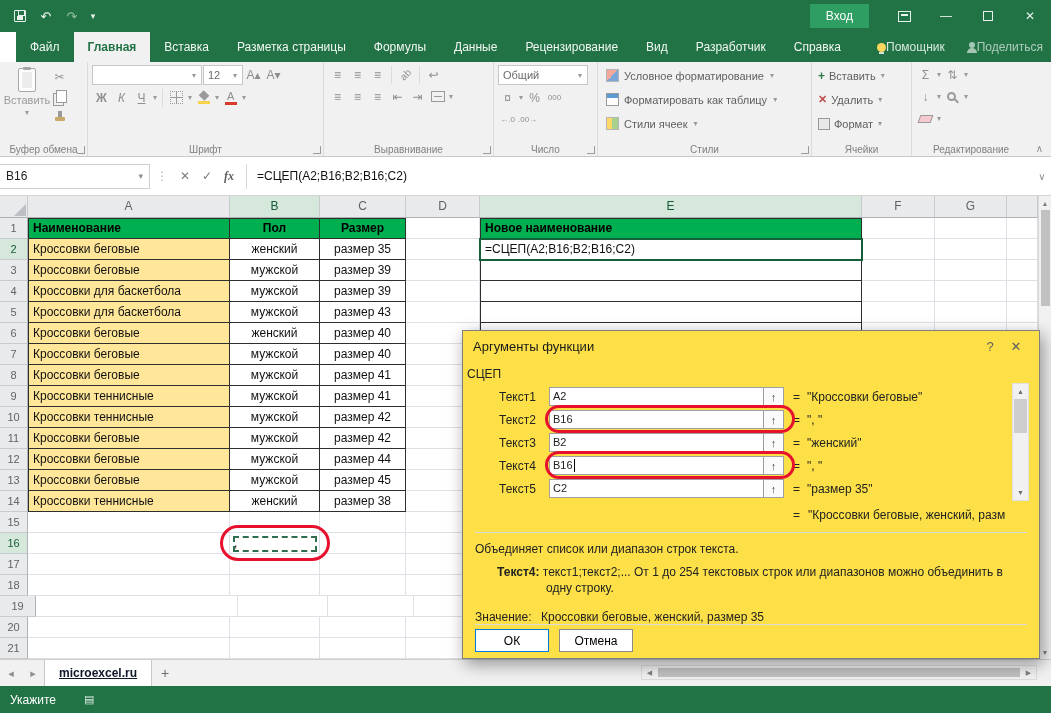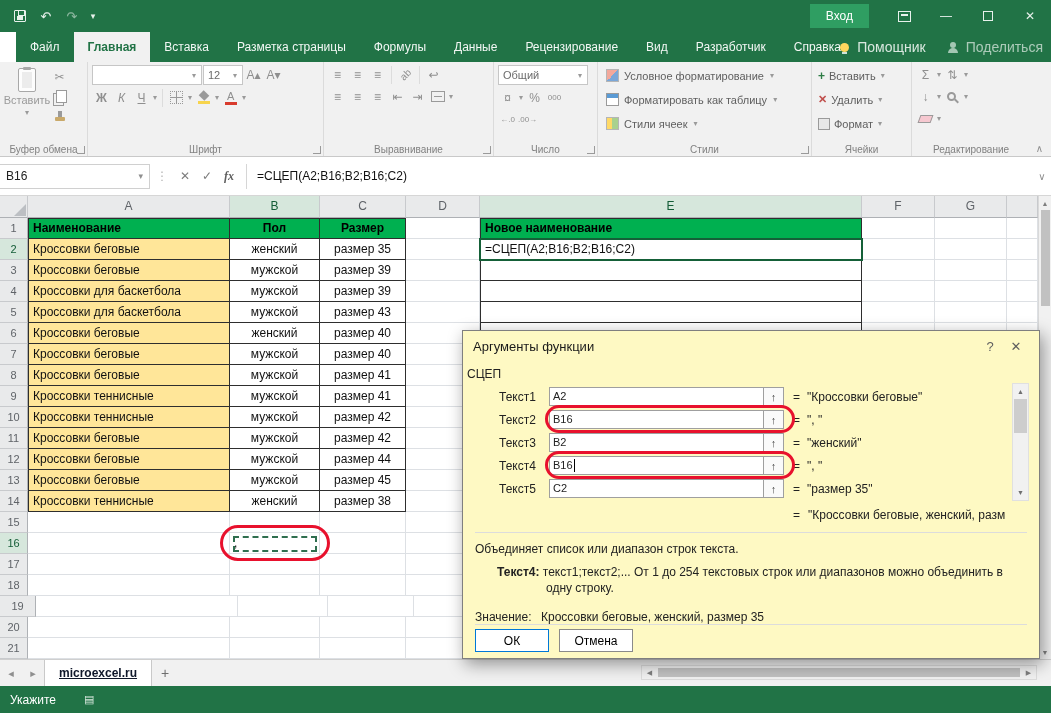--- a/index.html
+++ b/index.html
@@ -22,21 +22,21 @@
 .wbtn{width:42px;height:32px;display:flex;align-items:center;justify-content:center;font-size:12px;color:#e8f1ec;background:transparent;border:none}
 .icon-ribopts{width:13px;height:11px;border:1px solid #e8f1ec;position:relative}
 .icon-ribopts::after{content:"";position:absolute;left:2px;top:2px;right:2px;height:2px;background:#e8f1ec}
 .icon-max{width:10px;height:10px;border:1px solid #e8f1ec}
 
 
 #tabrow{position:absolute;left:16px;top:32px;right:0;height:30px;background:#217346;display:flex;align-items:stretch;color:#f2f7f4}
 .tab{padding:0 14px;display:flex;align-items:center;font-size:12px;white-space:nowrap}
 .tab.active{background:#f1f1f1;color:#217346;font-weight:bold}
 .tabrow-right{position:absolute;right:8px;top:0;height:30px;display:flex;align-items:center;gap:22px;color:#d9e8df}
-.trr{display:flex;align-items:center;gap:8px;font-size:14px}
+.trr{display:flex;align-items:center;gap:0;font-size:12px}
 .trr.dim{opacity:.75}
 .icon-bulb{width:9px;height:9px;border-radius:50%;background:#ffd75e;position:relative}
 .icon-bulb::after{content:"";position:absolute;left:2px;top:9px;width:5px;height:2px;background:#cfe3d8}
 .icon-person{width:10px;height:11px;position:relative}
 .icon-person::before{content:"";position:absolute;left:2px;top:0;width:6px;height:6px;border-radius:50%;background:#cfe3d8}
 .icon-person::after{content:"";position:absolute;left:0;top:6px;width:10px;height:5px;border-radius:5px 5px 0 0;background:#cfe3d8}
 
 
 #ribbon{position:absolute;left:0;top:62px;right:0;height:95px;background:#f1f1f1;border-bottom:1px solid #c9c9c9;display:flex}
 .rgroup{position:relative;border-right:1px solid #dbdbdb;padding:3px 4px 14px;flex:none}
@@ -130,21 +130,21 @@
 .addsheet{width:26px;display:flex;align-items:center;justify-content:center;color:#6f6f6f;font-size:14px}
 .hscroll{position:absolute;right:14px;top:5px;width:396px;height:15px;display:flex;align-items:center;background:#f1f1f1;border:1px solid #dcdcdc}
 .hs-a{width:15px;height:100%;display:flex;align-items:center;justify-content:center;color:#7f7f7f;font-size:7px}
 .hs-thumb{flex:1;height:9px;background:#c1c1c1;margin:0 1px}
 
 
 #status{position:absolute;left:0;top:686px;right:0;height:27px;background:#217346;color:#fff;display:flex;align-items:center;gap:28px;padding-left:10px;font-size:12px}
 .skbd{color:#d8e8de;font-size:11px}
 
 
-#dialog{position:absolute;left:462px;top:330px;width:578px;height:329px;background:#fef9c3;border:1px solid #7f7f7f;box-shadow:3px 5px 16px rgba(0,0,0,.4);z-index:10}
+#dialog{position:absolute;left:462px;top:330px;width:578px;height:329px;background:#fde047;border:1px solid #7f7f7f;box-shadow:3px 5px 16px rgba(0,0,0,.4);z-index:10}
 .dtitle{height:30px;display:flex;align-items:center;padding:0 10px;color:#1a1a1a;font-size:13px}
 .dtitle .t{flex:1}
 .dico{width:26px;text-align:center;color:#5f5f5f;font-size:13px;background:none;border:none;font-family:inherit}
 .dfn{padding:6px 4px 4px;font-size:12px;color:#222}
 .dargs{padding:0 12px;position:relative}
 .argrow{display:flex;align-items:center;height:23px;position:relative;padding-left:24px}
 .arglab{width:50px;font-size:12px;color:#222}
 .arginp{width:215px;height:19px;border:1px solid #9f9f9f;font-size:11px;line-height:17px;padding:0 3px;background:#fff;display:flex;align-items:center;white-space:pre}
 .argbtn{width:20px;height:19px;border:1px solid #9f9f9f;border-left:none;display:flex;align-items:center;justify-content:center;font-size:11px;color:#444;background:#fafafa}
 .argeq{margin:0 7px 0 9px;color:#222}

